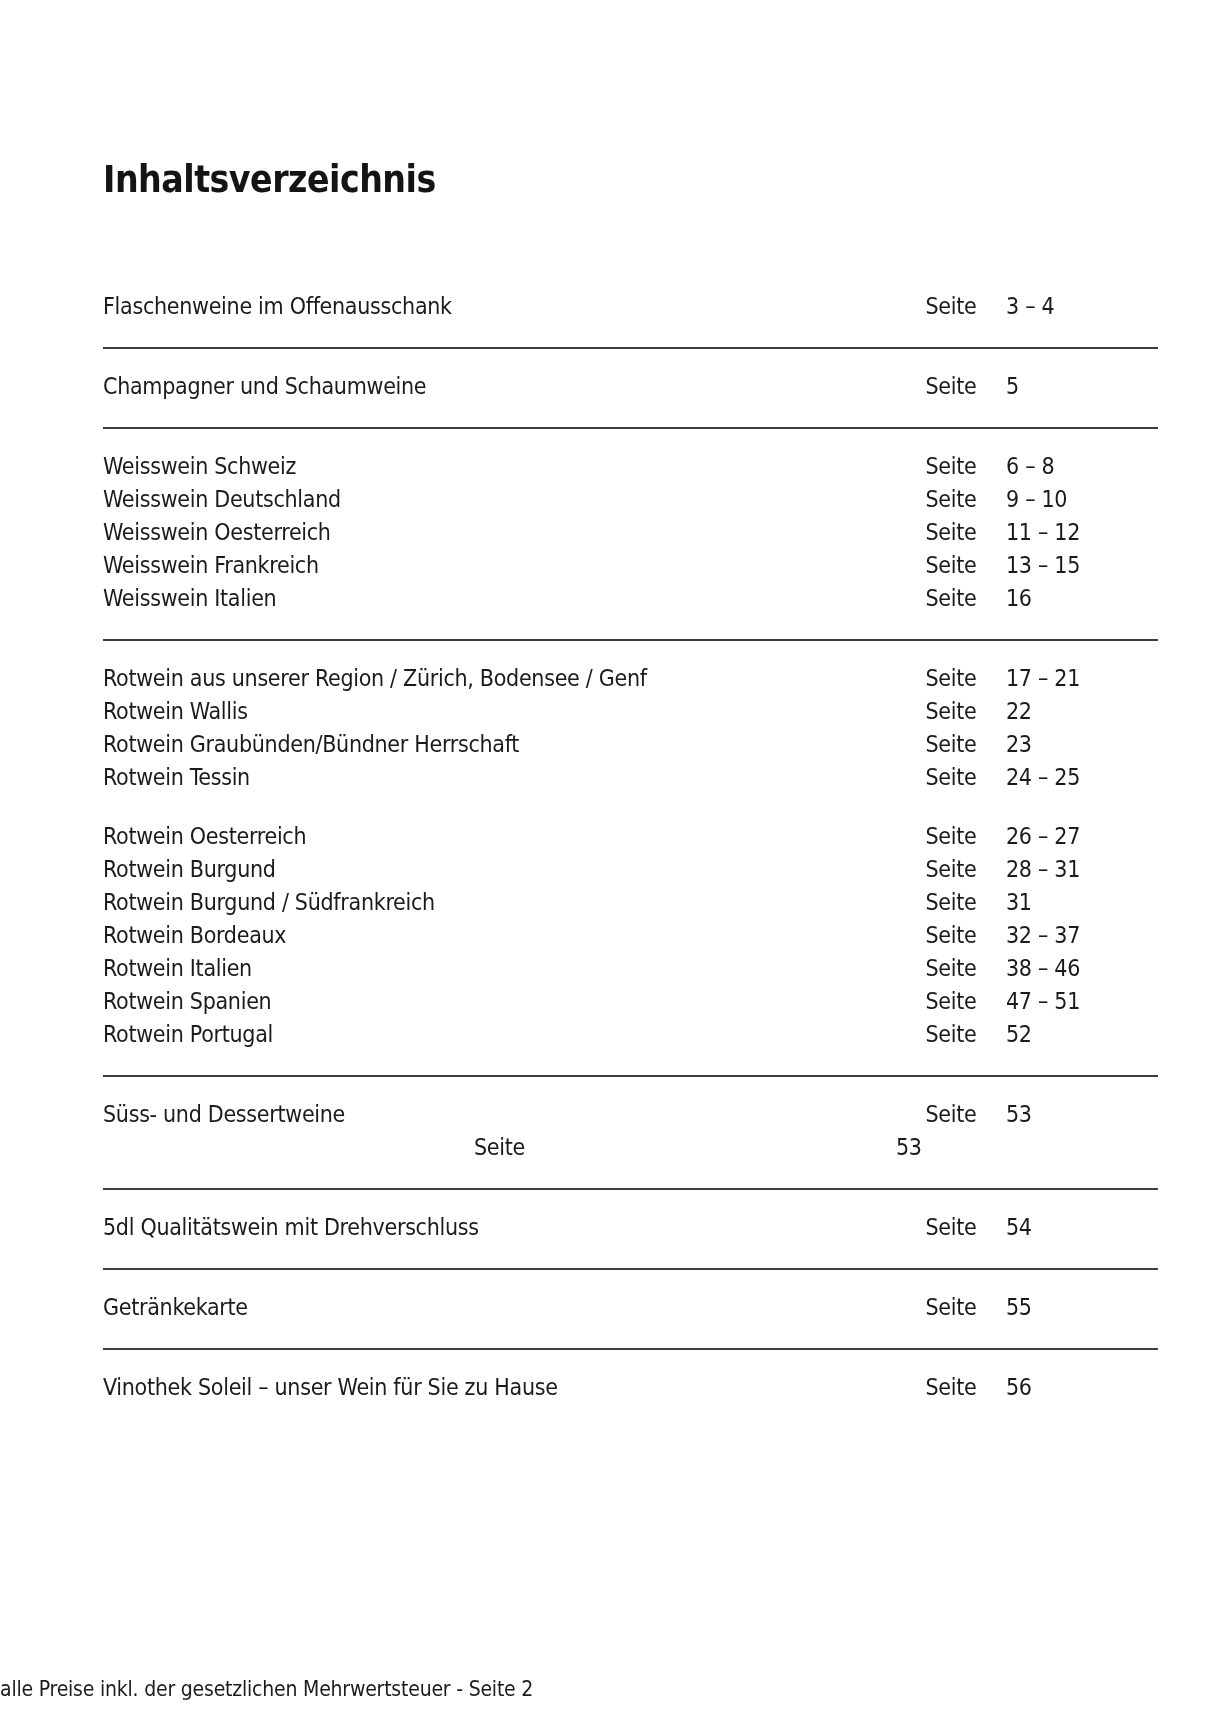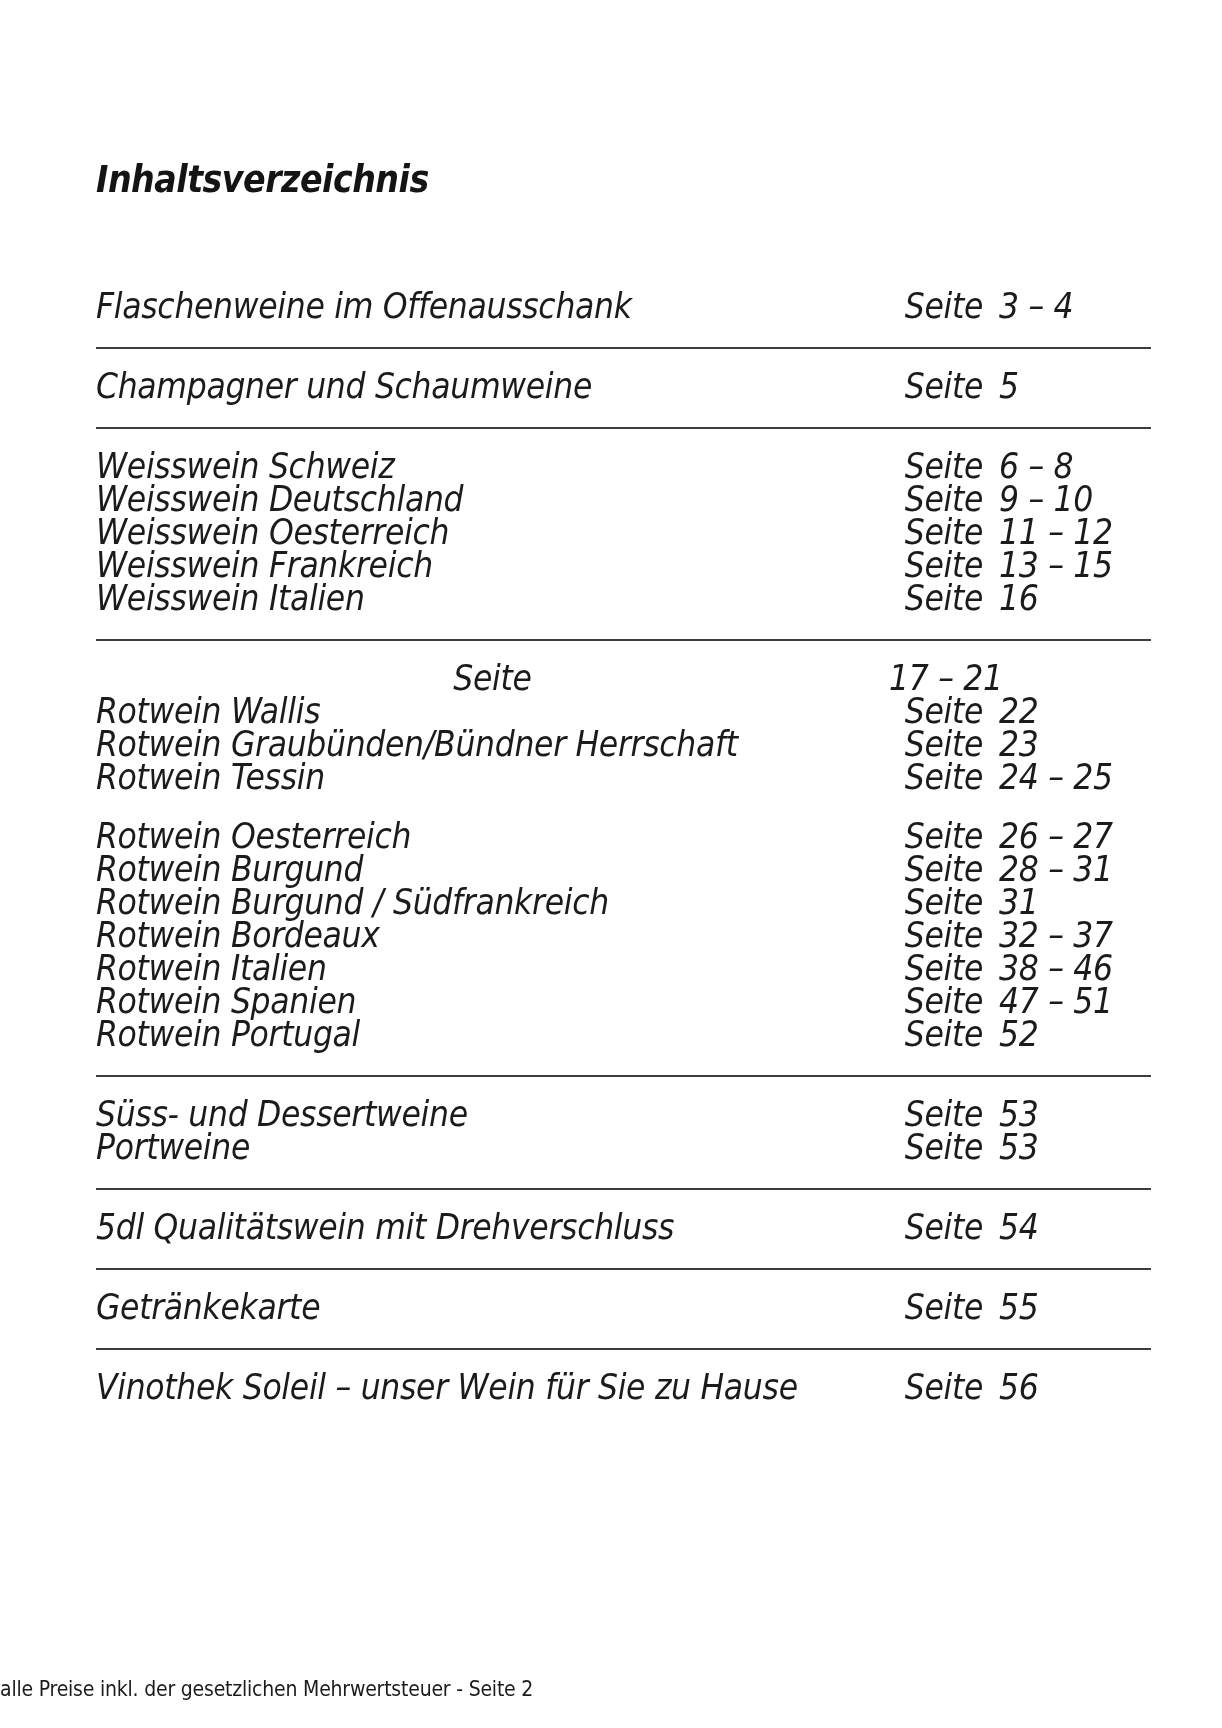--- a/index.html
+++ b/index.html
@@ -11,40 +11,39 @@
     width: 1222px;
     height: 1728px;
     position: relative;
     font-family: "DejaVu Sans", "Liberation Sans", sans-serif;
     font-stretch: condensed;
     color: #1b1b1b;
     overflow: hidden;
   }
   .content {
     position: absolute;
-    left: 96px;
+    left: 103px;
     top: 0;
     width: 1055px;
-    font-style: italic;
   }
   .page-title {
     margin: 158px 0 0 0;
     font-size: 37px;
     line-height: 44px;
     font-weight: 700;
     letter-spacing: -0.5px;
     color: #141414;
   }
   .group { margin: 0; }
   .group.first { margin-top: 88px; }
   .group.gap-top { margin-top: 26px; }
   .row {
     display: grid;
     grid-template-columns: 1fr 110px 152px;
-    font-size: 35px;
+    font-size: 23px;
     line-height: 33px;
     letter-spacing: -0.3px;
     white-space: nowrap;
   }
   .row .label { text-align: left; }
   .row .seite { text-align: center; }
   .row .pages { padding-right: 45px; }
   .divider {
     height: 2px;
     background: #3d3d3d;
@@ -110,20 +109,21 @@
     <div class="row">
       <span class="label">Weisswein Italien</span>
       <span class="seite">Seite</span>
       <span class="pages">16</span>
     </div>
   </div>
   <div class="divider"></div>
 
   <div class="group">
     <div class="row">
+      <span class="label">Rotwein aus unserer Region / Zürich, Bodensee / Genf</span>
       <span class="seite">Seite</span>
       <span class="pages">17 – 21</span>
     </div>
     <div class="row">
       <span class="label">Rotwein Wallis</span>
       <span class="seite">Seite</span>
       <span class="pages">22</span>
     </div>
     <div class="row">
       <span class="label">Rotwein Graubünden/Bündner Herrschaft</span>
@@ -176,21 +176,20 @@
   </div>
   <div class="divider"></div>
 
   <div class="group">
     <div class="row">
       <span class="label">Süss- und Dessertweine</span>
       <span class="seite">Seite</span>
       <span class="pages">53</span>
     </div>
     <div class="row">
-      <span class="label">Portweine</span>
       <span class="seite">Seite</span>
       <span class="pages">53</span>
     </div>
   </div>
   <div class="divider"></div>
 
   <div class="group">
     <div class="row">
       <span class="label">5dl Qualitätswein mit Drehverschluss</span>
       <span class="seite">Seite</span>

